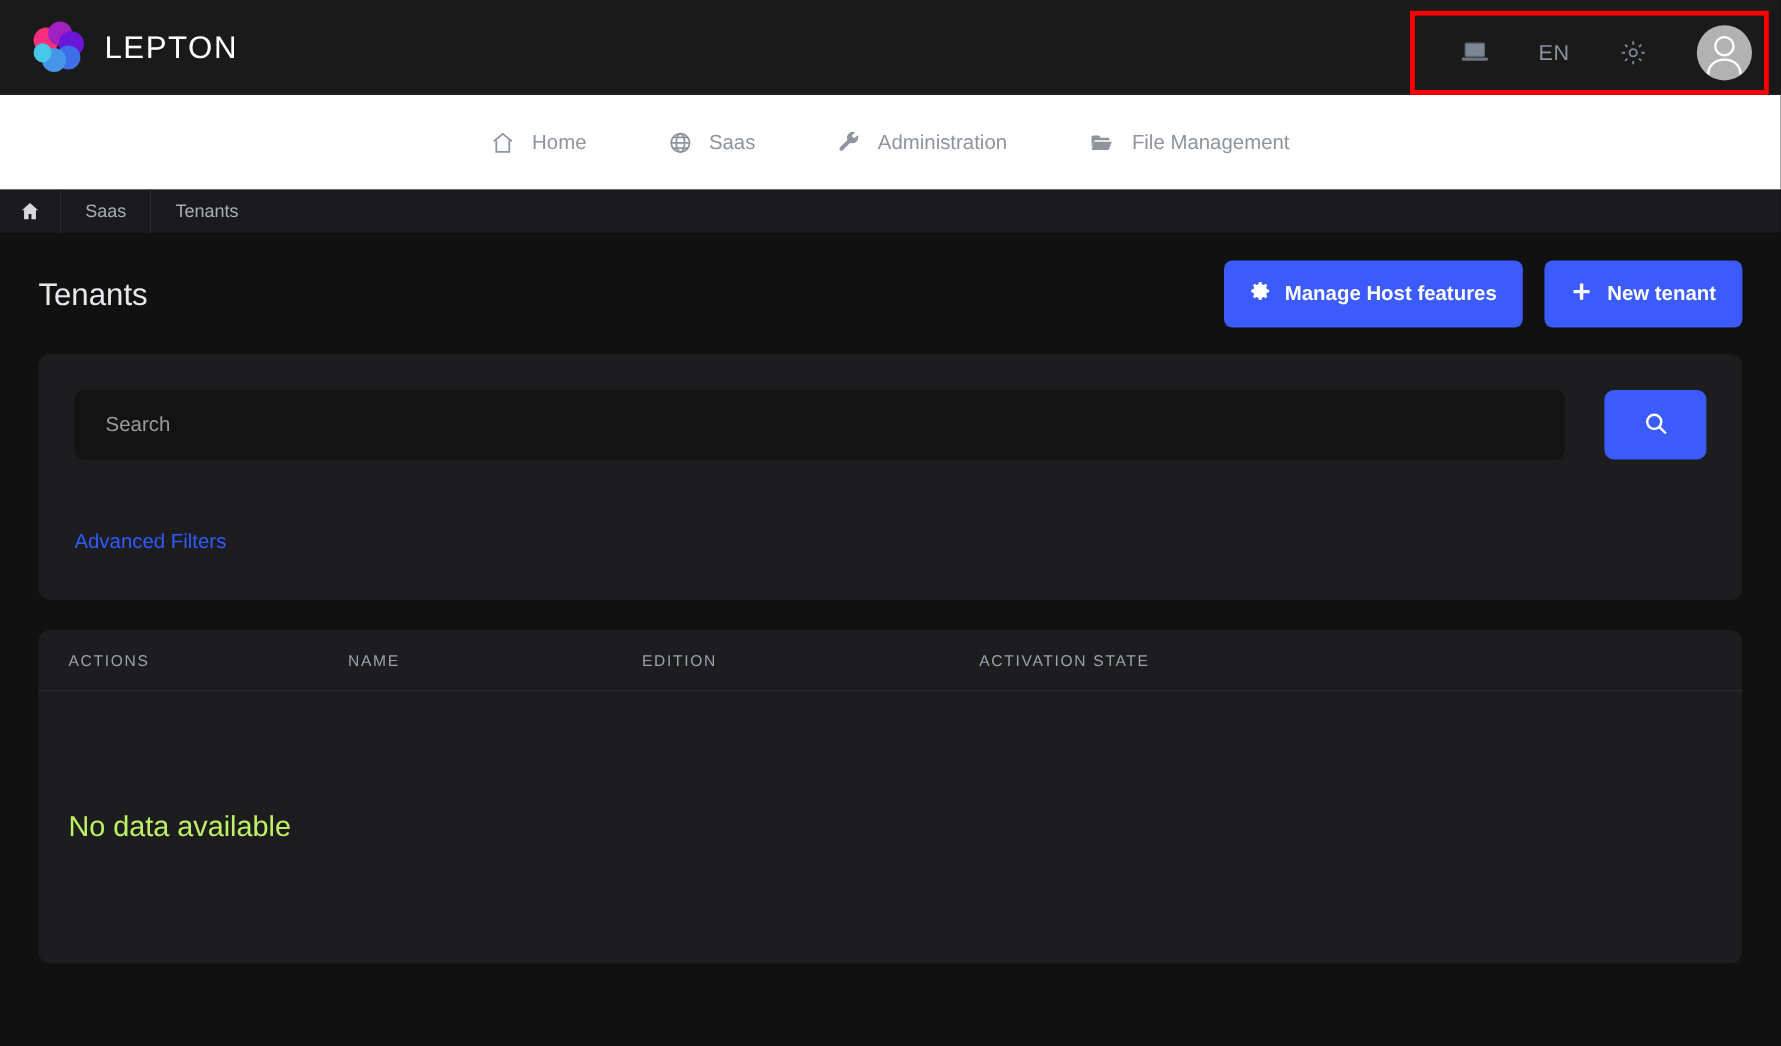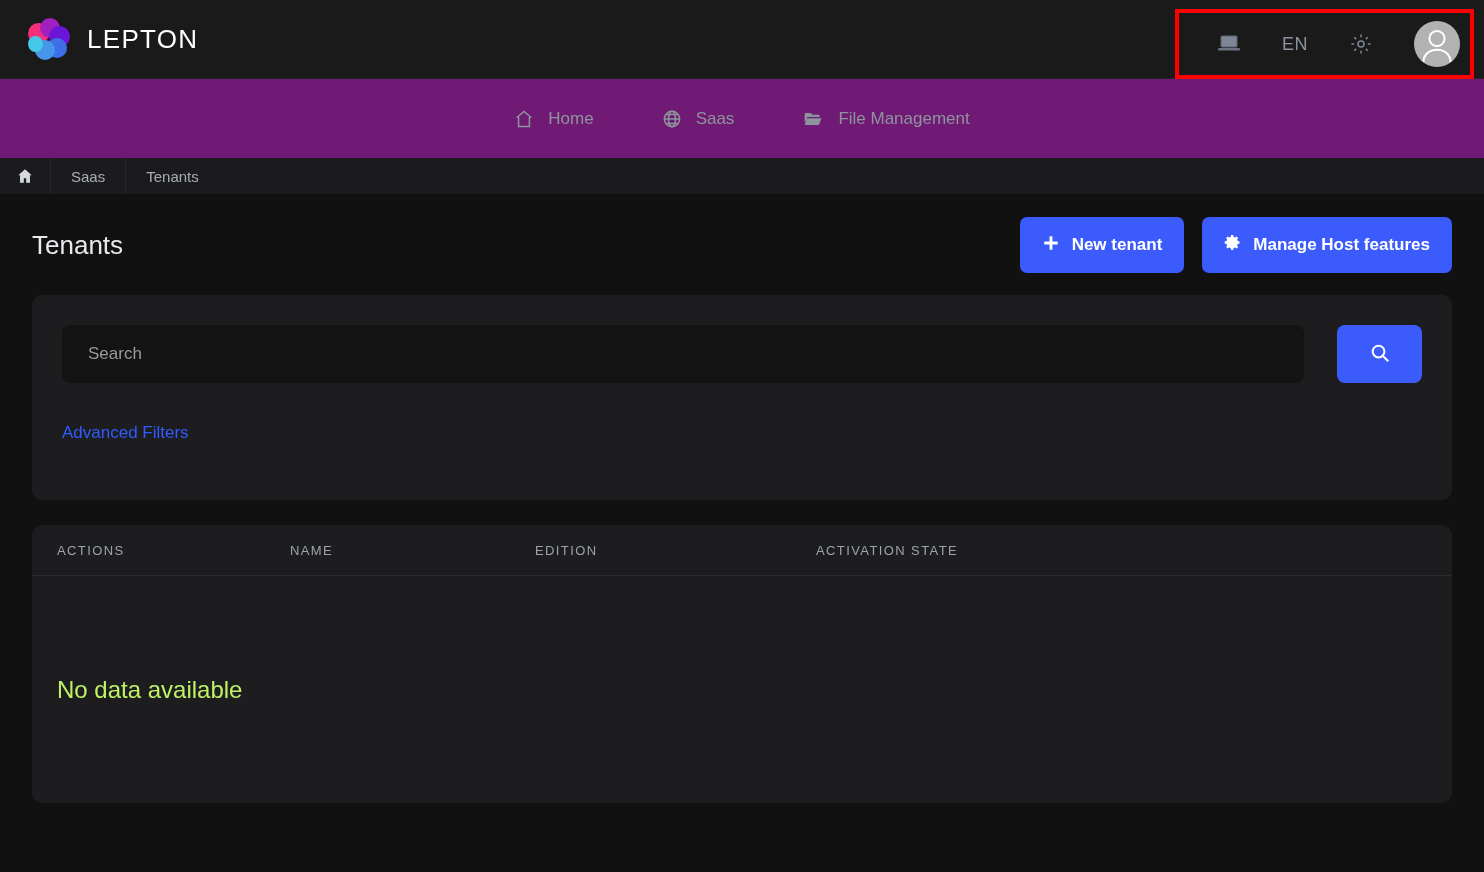--- a/index.html
+++ b/index.html
@@ -91,21 +91,21 @@
     background: #b2b2b2;
     display: flex;
     align-items: center;
     justify-content: center;
     overflow: hidden;
   }
 
   
   .mainnav {
     height: 79px;
-    background: #701a75;
+    background: #ffffff;
     display: flex;
     align-items: center;
     justify-content: center;
     gap: 0px;
   }
   .nav-item {
     display: flex;
     align-items: center;
     gap: 14px;
     padding: 0 34px;
@@ -199,21 +199,21 @@
     border: none;
     border-radius: 8px;
     display: flex;
     align-items: center;
     justify-content: center;
     cursor: pointer;
     flex: 0 0 auto;
   }
   .adv-filters {
     display: inline-block;
-    margin-top: 40px;
+    margin-top: 59px;
     color: #2f5bff;
     font-size: 17px;
     text-decoration: none;
     cursor: pointer;
   }
 
   
   .table-card {
     margin-top: 25px;
     height: 278px;
@@ -315,20 +315,28 @@
     <span class="nav-ico">
       <svg width="20" height="20" viewBox="0 0 24 24" fill="none" stroke="#8e949d" stroke-width="1.8">
         <circle cx="12" cy="12" r="9.2"></circle>
           <ellipse cx="12" cy="12" rx="4.2" ry="9.2"></ellipse>
         <path d="M3 12h18M4.6 6.6h14.8M4.6 17.4h14.8"></path>
       </svg>
     </span>
     <span>Saas</span>
   </div>
 
+  <div class="nav-item">
+    <span class="nav-ico">
+      <svg width="20" height="20" viewBox="0 0 24 24" fill="#8e949d">
+        <path d="M20.2 4.4a5.8 5.8 0 0 1-7.6 7.6L5.4 19.2a2 2 0 1 1-2.8-2.8l7.2-7.2a5.8 5.8 0 0 1 7.6-7.6l-3.4 3.4 2.4 2.4 3.8-3z"></path>
+      </svg>
+    </span>
+    <span>Administration</span>
+  </div>
 
   <div class="nav-item">
     <span class="nav-ico">
       <svg width="22" height="20" viewBox="0 0 24 24" fill="#8e949d">
         <path d="M2 6.3a1.6 1.6 0 0 1 1.6-1.6h5.6l1.9 2.2h7.3A1.6 1.6 0 0 1 20 8.5v1H5.3L2 16.6z"></path>
         <path d="M4.3 11h18L19 19.3H2z"></path>
       </svg>
     </span>
     <span>File Management</span>
   </div>
@@ -344,37 +352,37 @@
   <div class="bc-cell">Saas</div>
   <div class="bc-cell last">Tenants</div>
 </div>
 
 <div class="content">
 
   <div class="page-head">
     <div class="page-title">Tenants</div>
 
     <div class="page-actions">
+      <button class="btn-primary">
+        <span>
+          <svg width="17" height="17" viewBox="0 0 24 24" fill="#ffffff">
+            <path d="M12 8.2a3.8 3.8 0 1 0 0 7.6 3.8 3.8 0 0 0 0-7.6zm10 5.3v-3l-2.6-.5a7.8 7.8 0 0 0-.9-2.2l1.5-2.2-2.1-2.1-2.2 1.5a7.8 7.8 0 0 0-2.2-.9L13 1.4h-3l-.5 2.7a7.8 7.8 0 0 0-2.2.9L5.1 3.5 3 5.6l1.5 2.2a7.8 7.8 0 0 0-.9 2.2l-2.6.5v3l2.6.5c.2.8.5 1.5.9 2.2L3 18.4l2.1 2.1 2.2-1.5c.7.4 1.4.7 2.2.9l.5 2.7h3l.5-2.7c.8-.2 1.5-.5 2.2-.9l2.2 1.5 2.1-2.1-1.5-2.2c.4-.7.7-1.4.9-2.2z"></path>
+          </svg>
+        </span>
+        <span>Manage Host features</span>
+      </button>
+
       <button class="btn-primary">
         <span>
           <svg width="18" height="18" viewBox="0 0 24 24" fill="#ffffff">
             <rect x="10.1" y="3" width="3.8" height="18" rx="0.4"></rect>
             <rect x="3" y="10.1" width="18" height="3.8" rx="0.4"></rect>
           </svg>
         </span>
         <span>New tenant</span>
-      </button>
-
-      <button class="btn-primary">
-        <span>
-          <svg width="17" height="17" viewBox="0 0 24 24" fill="#ffffff">
-            <path d="M12 8.2a3.8 3.8 0 1 0 0 7.6 3.8 3.8 0 0 0 0-7.6zm10 5.3v-3l-2.6-.5a7.8 7.8 0 0 0-.9-2.2l1.5-2.2-2.1-2.1-2.2 1.5a7.8 7.8 0 0 0-2.2-.9L13 1.4h-3l-.5 2.7a7.8 7.8 0 0 0-2.2.9L5.1 3.5 3 5.6l1.5 2.2a7.8 7.8 0 0 0-.9 2.2l-2.6.5v3l2.6.5c.2.8.5 1.5.9 2.2L3 18.4l2.1 2.1 2.2-1.5c.7.4 1.4.7 2.2.9l.5 2.7h3l.5-2.7c.8-.2 1.5-.5 2.2-.9l2.2 1.5 2.1-2.1-1.5-2.2c.4-.7.7-1.4.9-2.2z"></path>
-          </svg>
-        </span>
-        <span>Manage Host features</span>
       </button>
     </div>
   </div>
 
   <div class="card search-card">
     <div class="search-row">
       <input class="search-input" type="text" placeholder="Search" style="">
       <button class="search-btn">
         <span>
           <svg width="22" height="22" viewBox="0 0 24 24" fill="none" stroke="#ffffff" stroke-width="2.2">

